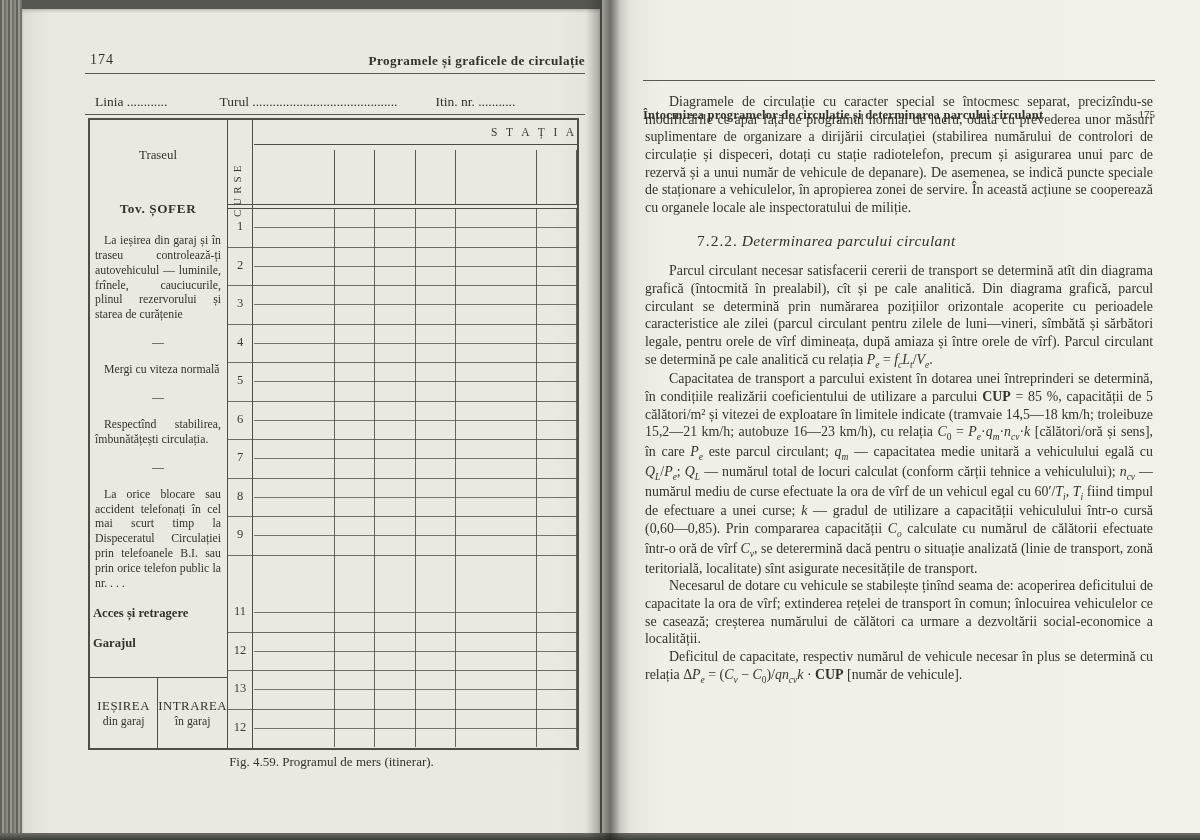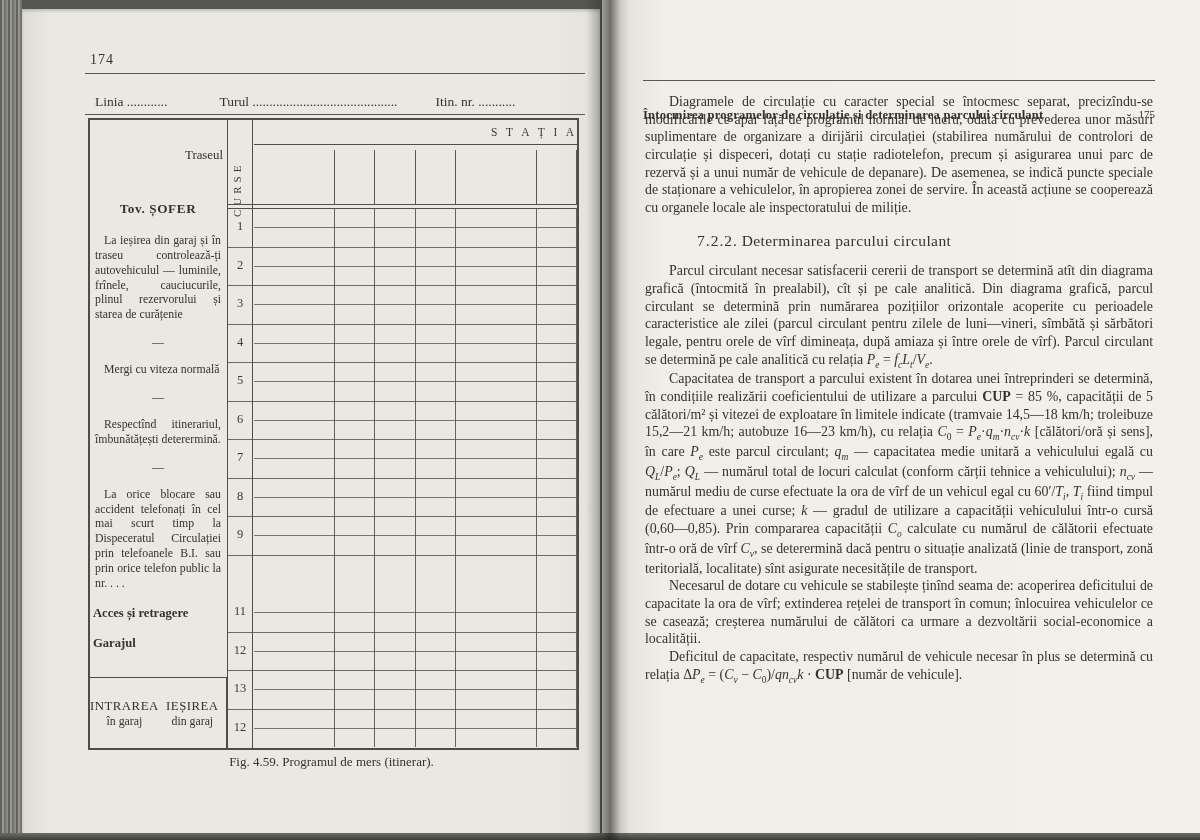--- a/index.html
+++ b/index.html
@@ -79,21 +79,21 @@
   .t-row::after {
     content:""; position:absolute; left:26px; right:0; top:50%;
     border-top:1px solid rgba(79,77,69,.75);
   }
   .t-num {
     position:absolute; left:0; top:50%; width:24px; transform:translateY(-52%);
     text-align:center; font-size:12.5px; color:#3c3a33;
   }
   
   .t-text-inner { position:absolute; left:3px; top:28px; width:130px; }
-  .t-traseul { text-align:right; font-size:12.8px; margin-bottom:38px; }
+  .t-traseul { text-align:center; font-size:12.8px; margin-bottom:38px; }
   .t-tov { text-align:center; font-size:13.2px; font-weight:bold; letter-spacing:.6px; margin-bottom:16px; }
   .t-instr { font-size:11.8px; line-height:1.26; text-align:justify; text-indent:9px; padding:0 2px; margin:0; }
   .t-dash { text-align:center; font-size:12px; margin:13px 0 12px; }
   .t-bold-line { font-size:12.6px; font-weight:bold; margin-top:15px; }
   .t-exit-entry {
     position:absolute; left:0; top:557px; width:137px; height:71px;
     border-top:1.5px solid #4f4d45; display:flex;
   }
   .t-cell { flex:1; display:flex; flex-direction:column; justify-content:center; text-align:center; }
   .t-cell.first { border-right:1.2px solid #4f4d45; }
@@ -103,64 +103,65 @@
 
   
   .rp-head { position:absolute; left:643px; top:60px; width:512px; display:flex; justify-content:space-between;margin-top:48px; }
   .rp-head .title { font-size:12.6px; font-weight:bold; letter-spacing:.2px; }
   .rp-head .pn { font-size:11px; }
   .rp-headrule { position:absolute; left:643px; top:80px; width:512px; height:1px; background:#5a584f; }
   .rp-flow { position:absolute; left:645px; top:93px; width:508px; font-size:13.9px; line-height:1.27; text-align:justify; }
   .rp-flow p { margin:0; text-indent:24px; }
   .rp-heading { margin:14px 0 12px; padding-left:52px; font-size:15.5px; }
   .rp-heading .num { font-style:normal; letter-spacing:1px; }
-  .rp-heading .ttl { letter-spacing:.4px; }
+  .rp-heading .ttl { font-style:italic; letter-spacing:.4px; }
   sub { font-size:68%; }
 </style>
 </head>
 <body>
 
 <div class="scan">
   <div class="page-left"></div>
   <div class="page-right"></div>
   <div class="edge-left"></div>
   <div class="edge-bottom"></div>
   <div class="gutter"></div>
 
   <div class="lp-pageno">174</div>
+  <div class="lp-runhead">Programele și graficele de circulație</div>
   <div class="lp-headrule"></div>
 
   <div class="lp-formline">
     <span>Linia ............</span><span class="gap1"></span><span>Turul ...........................................</span><span class="gap2"></span><span>Itin. nr. ...........</span>
   </div>
   <div class="lp-rule2"></div>
 
   <div class="ftable">
     <div class="t-col-text">
       <div class="t-text-inner">
         <div class="t-traseul">Traseul</div>
         <div class="t-tov">Tov. ȘOFER</div>
         <p class="t-instr">La ieșirea din garaj și în traseu controlează-ți autovehiculul — luminile, frînele, cauciucurile, plinul rezervorului și starea de curățenie</p>
         <div class="t-dash">—</div>
         <p class="t-instr">Mergi cu viteza normală</p>
         <div class="t-dash">—</div>
-        <p class="t-instr">Respectînd itinerariul, îmbunătățești deterermină.</p>
+        <p class="t-instr">Respectînd stabilirea, îmbunătățești circulația.</p>
         <div class="t-dash">—</div>
         <p class="t-instr">La orice blocare sau accident telefonați în cel mai scurt timp la Dispeceratul Circulației prin telefoanele B.I. sau prin orice telefon public la nr. . . .</p>
         <div class="t-bold-line">Acces și retragere</div>
         <div class="t-bold-line">Garajul</div>
       </div>
       <div class="t-exit-entry">
+        <div class="t-cell first">
+          <div class="cap">IEȘIREA</div>
+          <div class="low">din garaj</div>
+        </div>
         <div class="t-cell">
           <div class="cap">INTRAREA</div>
           <div class="low">în garaj</div>
-        </div>
-        <div class="t-cell first">
-          <div class="cap">IEȘIREA</div>
-          <div class="low">din garaj</div>
         </div>
       </div>
     </div>
 
     <div class="t-col-curse"></div>
     <div class="t-curse-label">CURSE</div>
     <div class="t-statia">S T A Ț I A</div>
     <div class="t-names-row"></div>
     <div class="t-head-sep"></div>
     <div class="t-grid-cols"></div>

